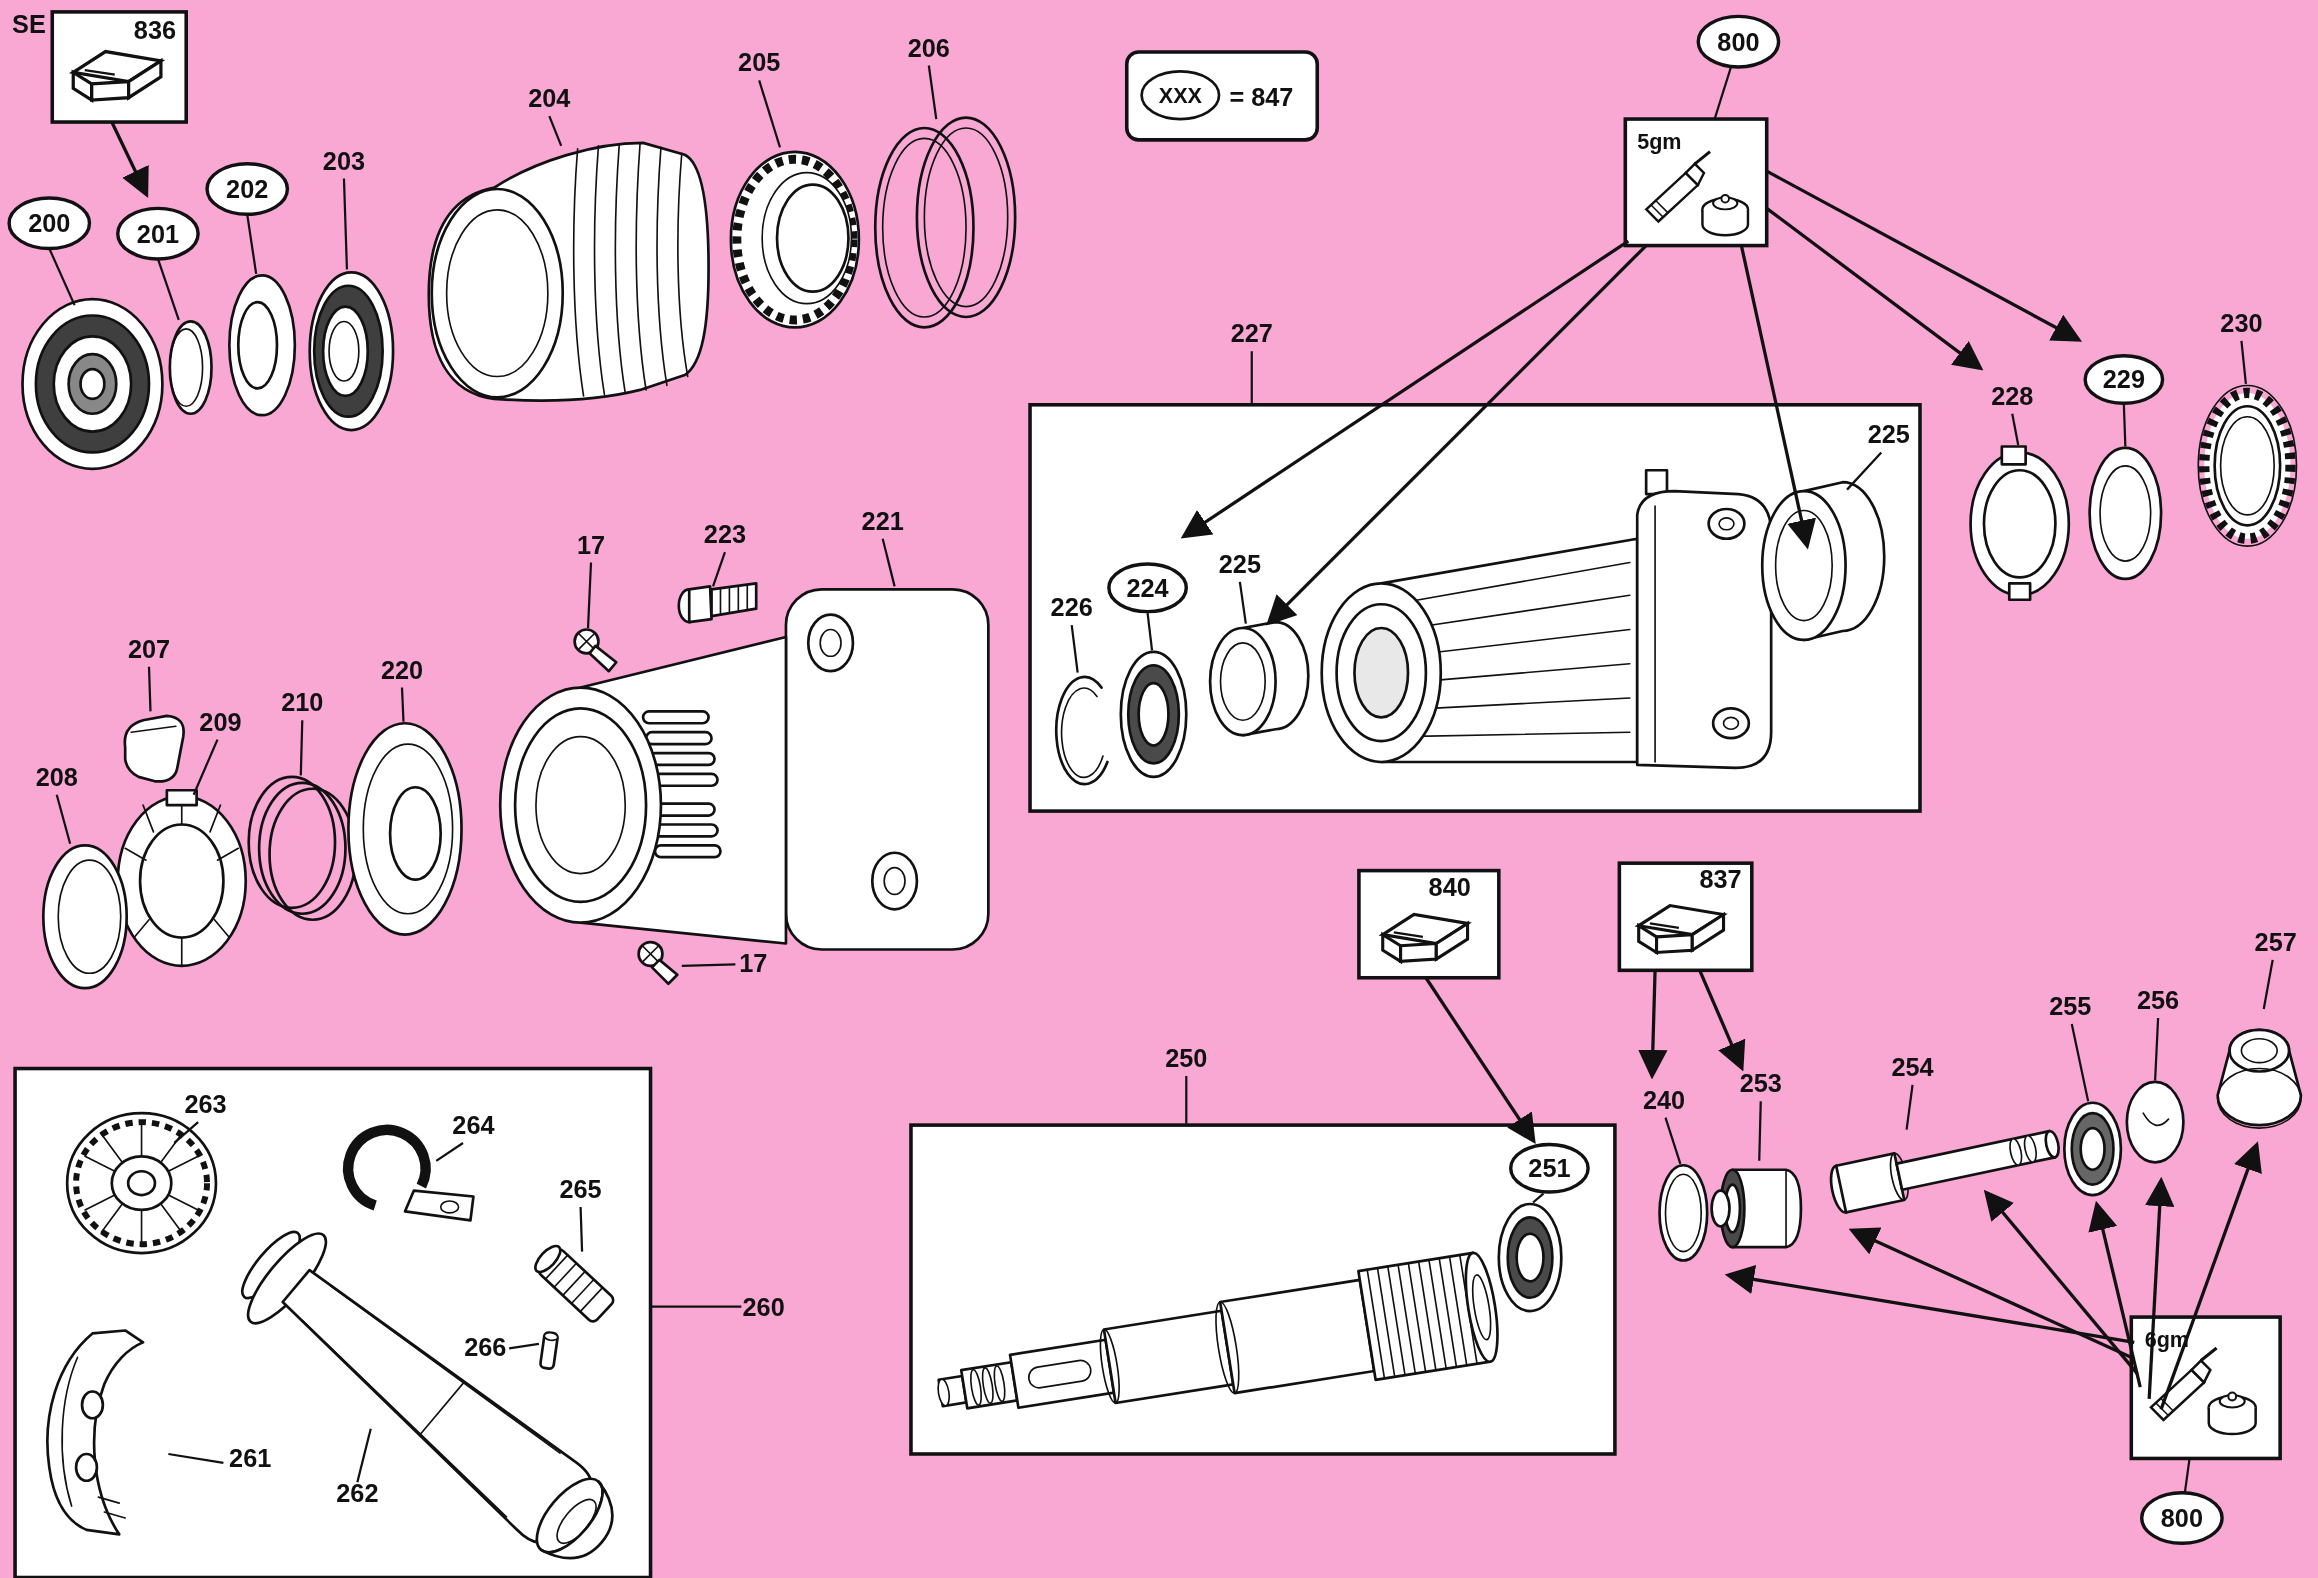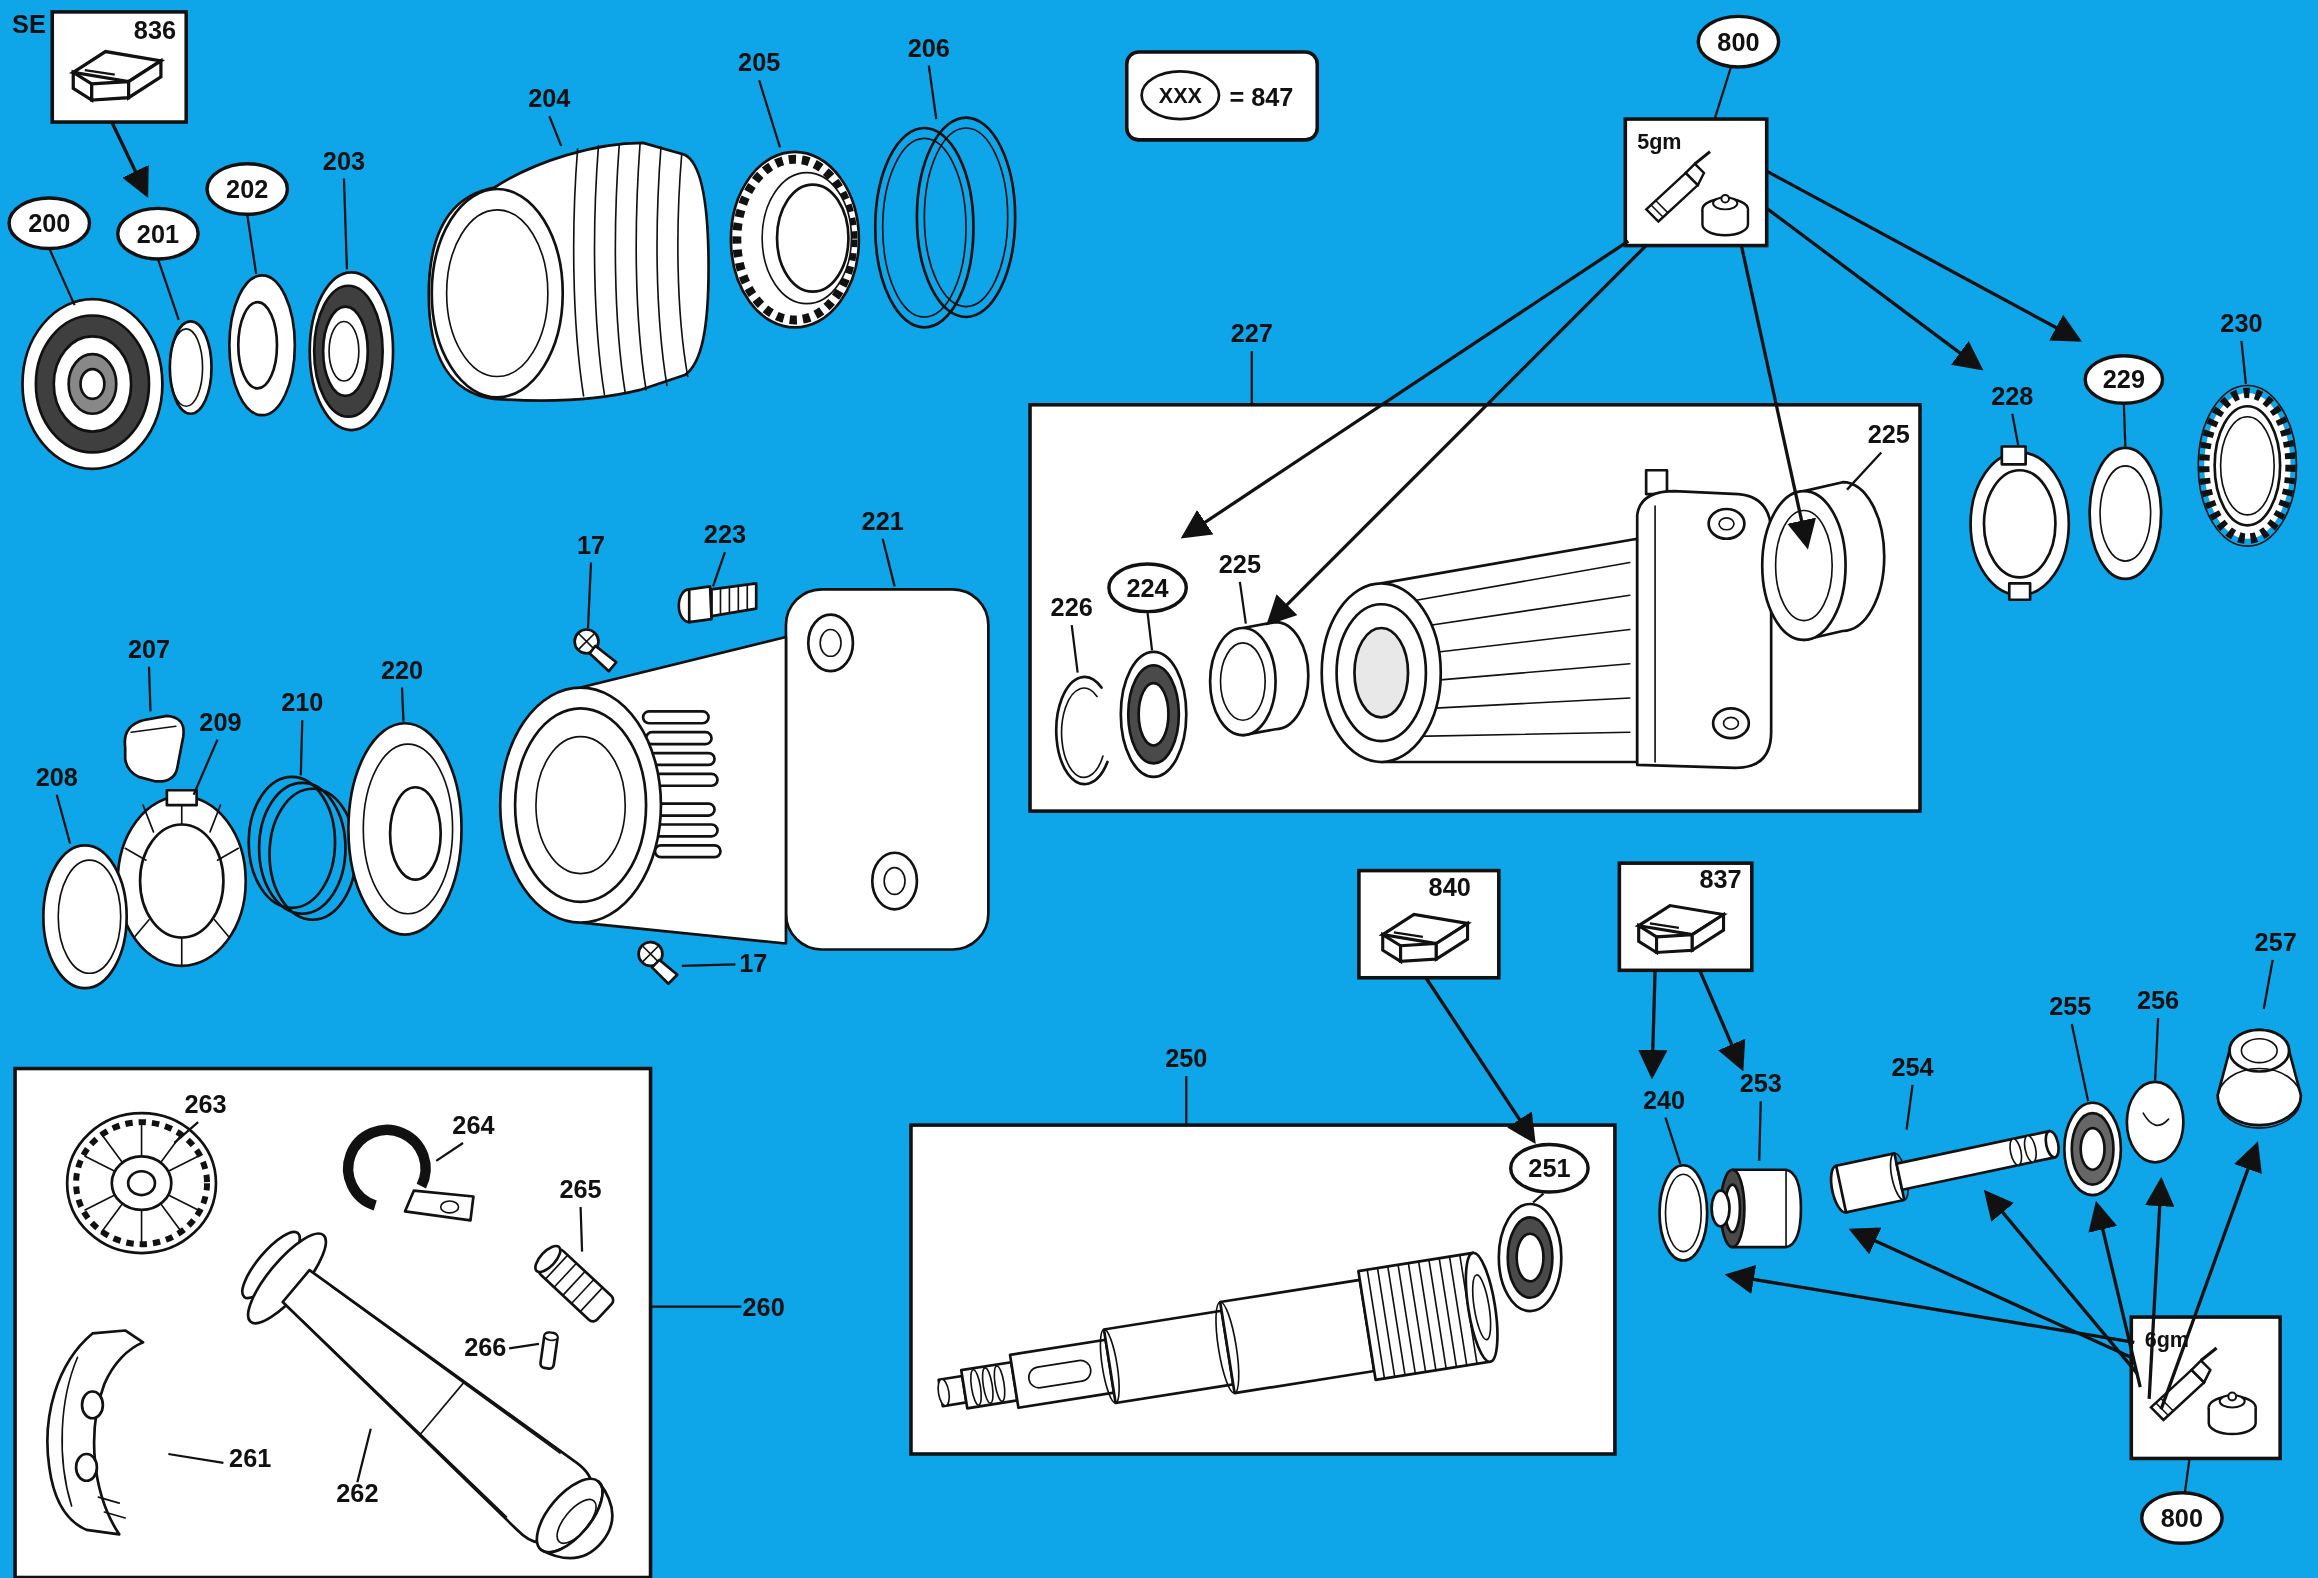--- a/index.html
+++ b/index.html
@@ -1,16 +1,16 @@
 <!DOCTYPE html>
 <html style="font-size:12px"><head>
 <meta charset="utf-8">
 <style>
   html,body{margin:0;padding:0;background:#fff;}
-  .stage{width:2319px;height:1579px;background:#0ea5e9;}
+  .stage{width:2319px;height:1579px;background:#f9a8d4;}
   svg{display:block;}
   svg text{font-family:"Liberation Sans","DejaVu Sans",sans-serif;font-weight:bold;fill:#111;}
   .lbl{font-size:17px;}
   .lbls{font-size:14.5px;}
   .k{stroke:#111;stroke-width:1.8;stroke-linecap:round;stroke-linejoin:round;}
   .k2{stroke:#111;stroke-width:1.1;stroke-linecap:round;stroke-linejoin:round;}
   .k3{stroke:#111;stroke-width:2.3;stroke-linecap:round;stroke-linejoin:round;}
   .box{stroke:#111;stroke-width:2.4;fill:#fff;}
   .ldr{stroke:#111;stroke-width:1.5;fill:none;}
   .arrow{stroke:#111;stroke-width:2.2;fill:none;marker-end:url(#arr);}

